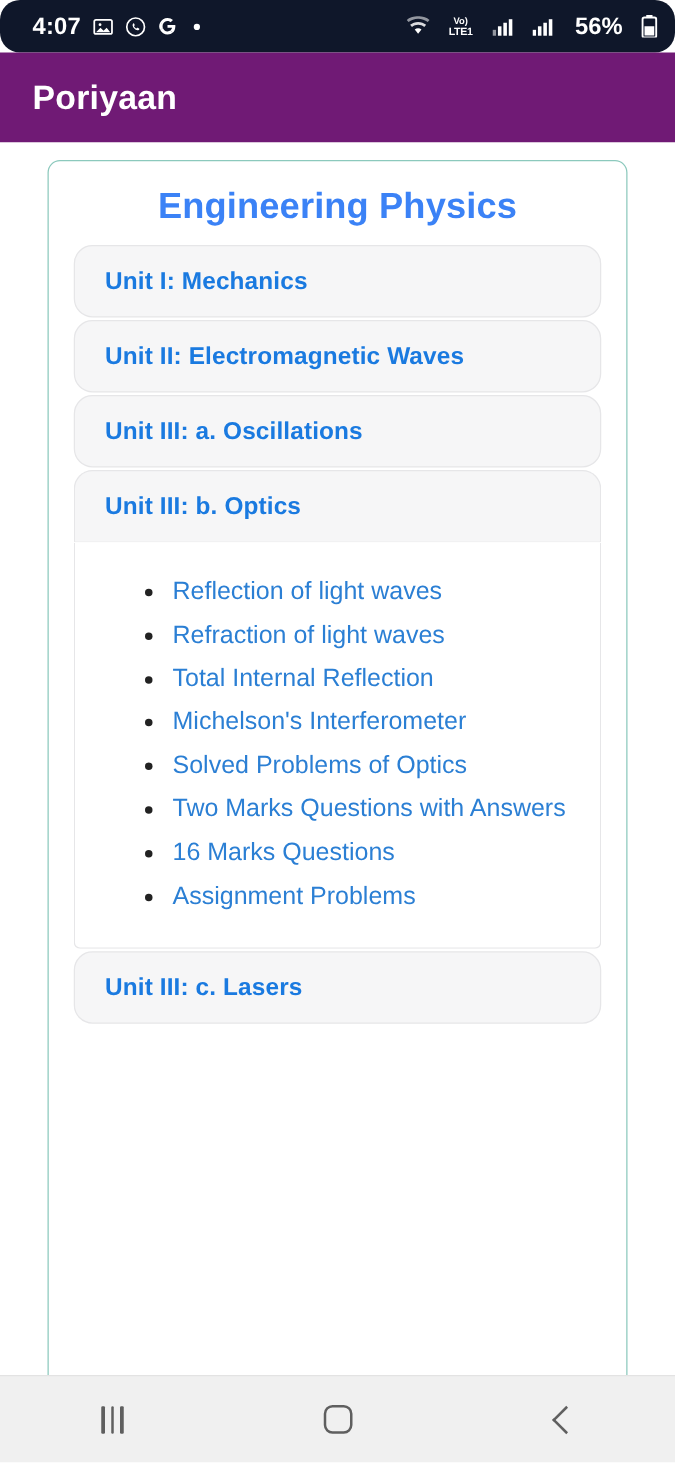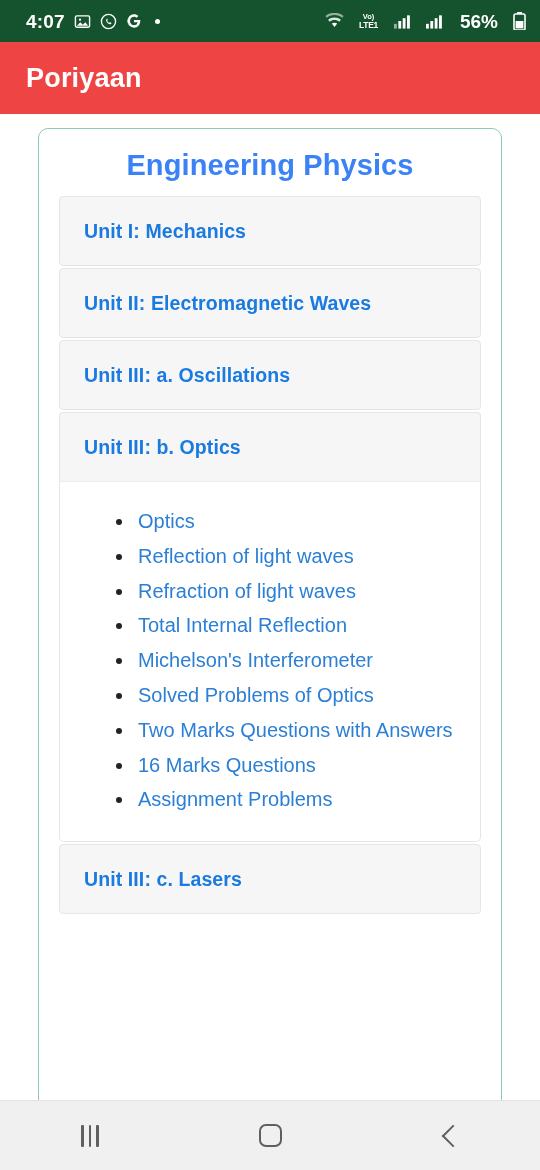--- a/index.html
+++ b/index.html
@@ -12,39 +12,40 @@
   .phone {
     position:relative;
     width:540px; height:1170px;
     background:#ffffff;
     display:flex; flex-direction:column;
   }
 
   
   .statusbar {
     height:42px; flex:0 0 42px;
-    background:#14532d;
+    background:#0f172a;
     display:flex; align-items:center;
     padding:0 14px 0 26px;
     color:#ffffff;
+    border-radius:16px;
   }
   .sb-left { display:flex; align-items:center; gap:9px; }
   .sb-time { font-size:19px; font-weight:700; letter-spacing:.2px; line-height:1; }
   .sb-right { margin-left:auto; display:flex; align-items:center; gap:15px; }
   .sb-icon { display:flex; align-items:center; justify-content:center; }
   .sb-battery-text { font-size:19px; font-weight:700; line-height:1; margin-left:2px; }
   .dot-icon { width:5px; height:5px; border-radius:50%; background:#ffffff; display:inline-block; margin-left:4px;}
   .volte-stack { display:flex; flex-direction:column; align-items:center; line-height:1; margin-right:1px;}
   .volte-stack .v1 { font-size:7.5px; font-weight:700; }
   .volte-stack .v2 { font-size:8.5px; font-weight:700; letter-spacing:-.3px;}
 
   
   .appbar {
     height:72px; flex:0 0 72px;
-    background:#ef4444;
+    background:#701a75;
     display:flex; align-items:center;
     padding:0 26px;
   }
   .appbar-title {
     color:#ffffff; font-size:27px; font-weight:700; letter-spacing:.2px;
   }
 
   
   .content {
     flex:1 1 auto;
@@ -69,22 +70,22 @@
     font-weight:700;
     text-align:center;
     padding:8px 10px 14px 10px;
     letter-spacing:.1px;
   }
   .accordion { padding:0 20px 0 20px; }
   .acc-item { margin-bottom:2px; }
   .acc-header {
     background:#f6f6f7;
     border:1px solid #e6e6e8;
-    border-radius:4px;
-    height:70px;
+    border-radius:15px;
+    height:58px;
     display:flex; align-items:center;
     padding:0 24px;
     cursor:pointer;
   }
   .acc-header.expanded {
     border-bottom:1px solid #ededee;
     border-bottom-left-radius:0; border-bottom-right-radius:0;
   }
   .acc-title {
     color:#1a7ae0;
@@ -229,21 +230,20 @@
             <div class="acc-header">
               <span class="acc-title">Unit III: a. Oscillations</span>
             </div>
           </div>
           <div class="acc-item">
             <div class="acc-header expanded">
               <span class="acc-title">Unit III: b. Optics</span>
             </div>
             <div class="acc-body">
               <ul>
-                <li>Optics</li>
                 <li>Reflection of light waves</li>
                 <li>Refraction of light waves</li>
                 <li>Total Internal Reflection</li>
                 <li>Michelson's Interferometer</li>
                 <li>Solved Problems of Optics</li>
                 <li>Two Marks Questions with Answers</li>
                 <li>16 Marks Questions</li>
                 <li>Assignment Problems</li>
               </ul>
             </div>

